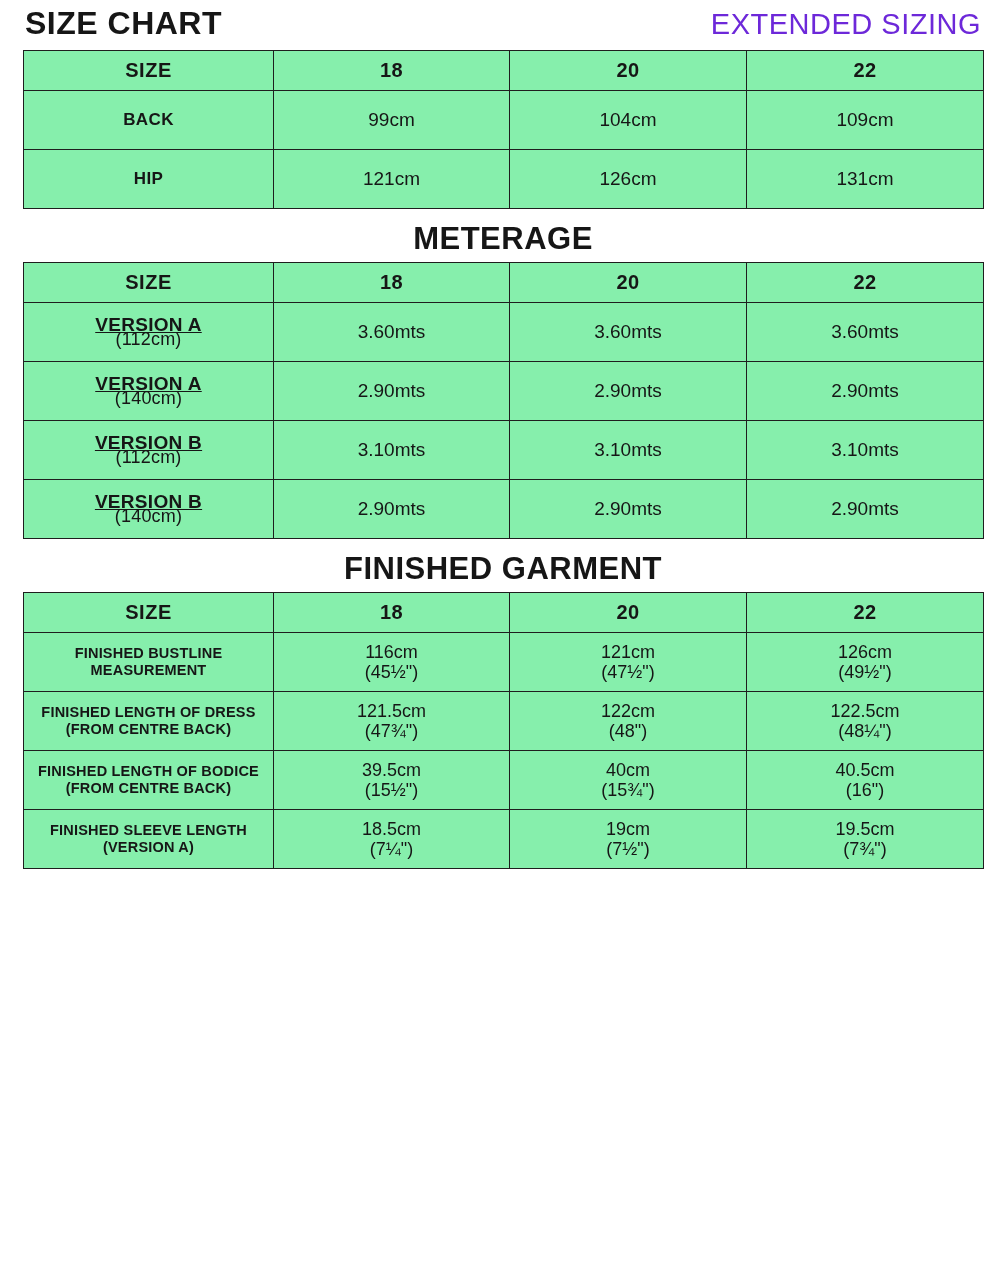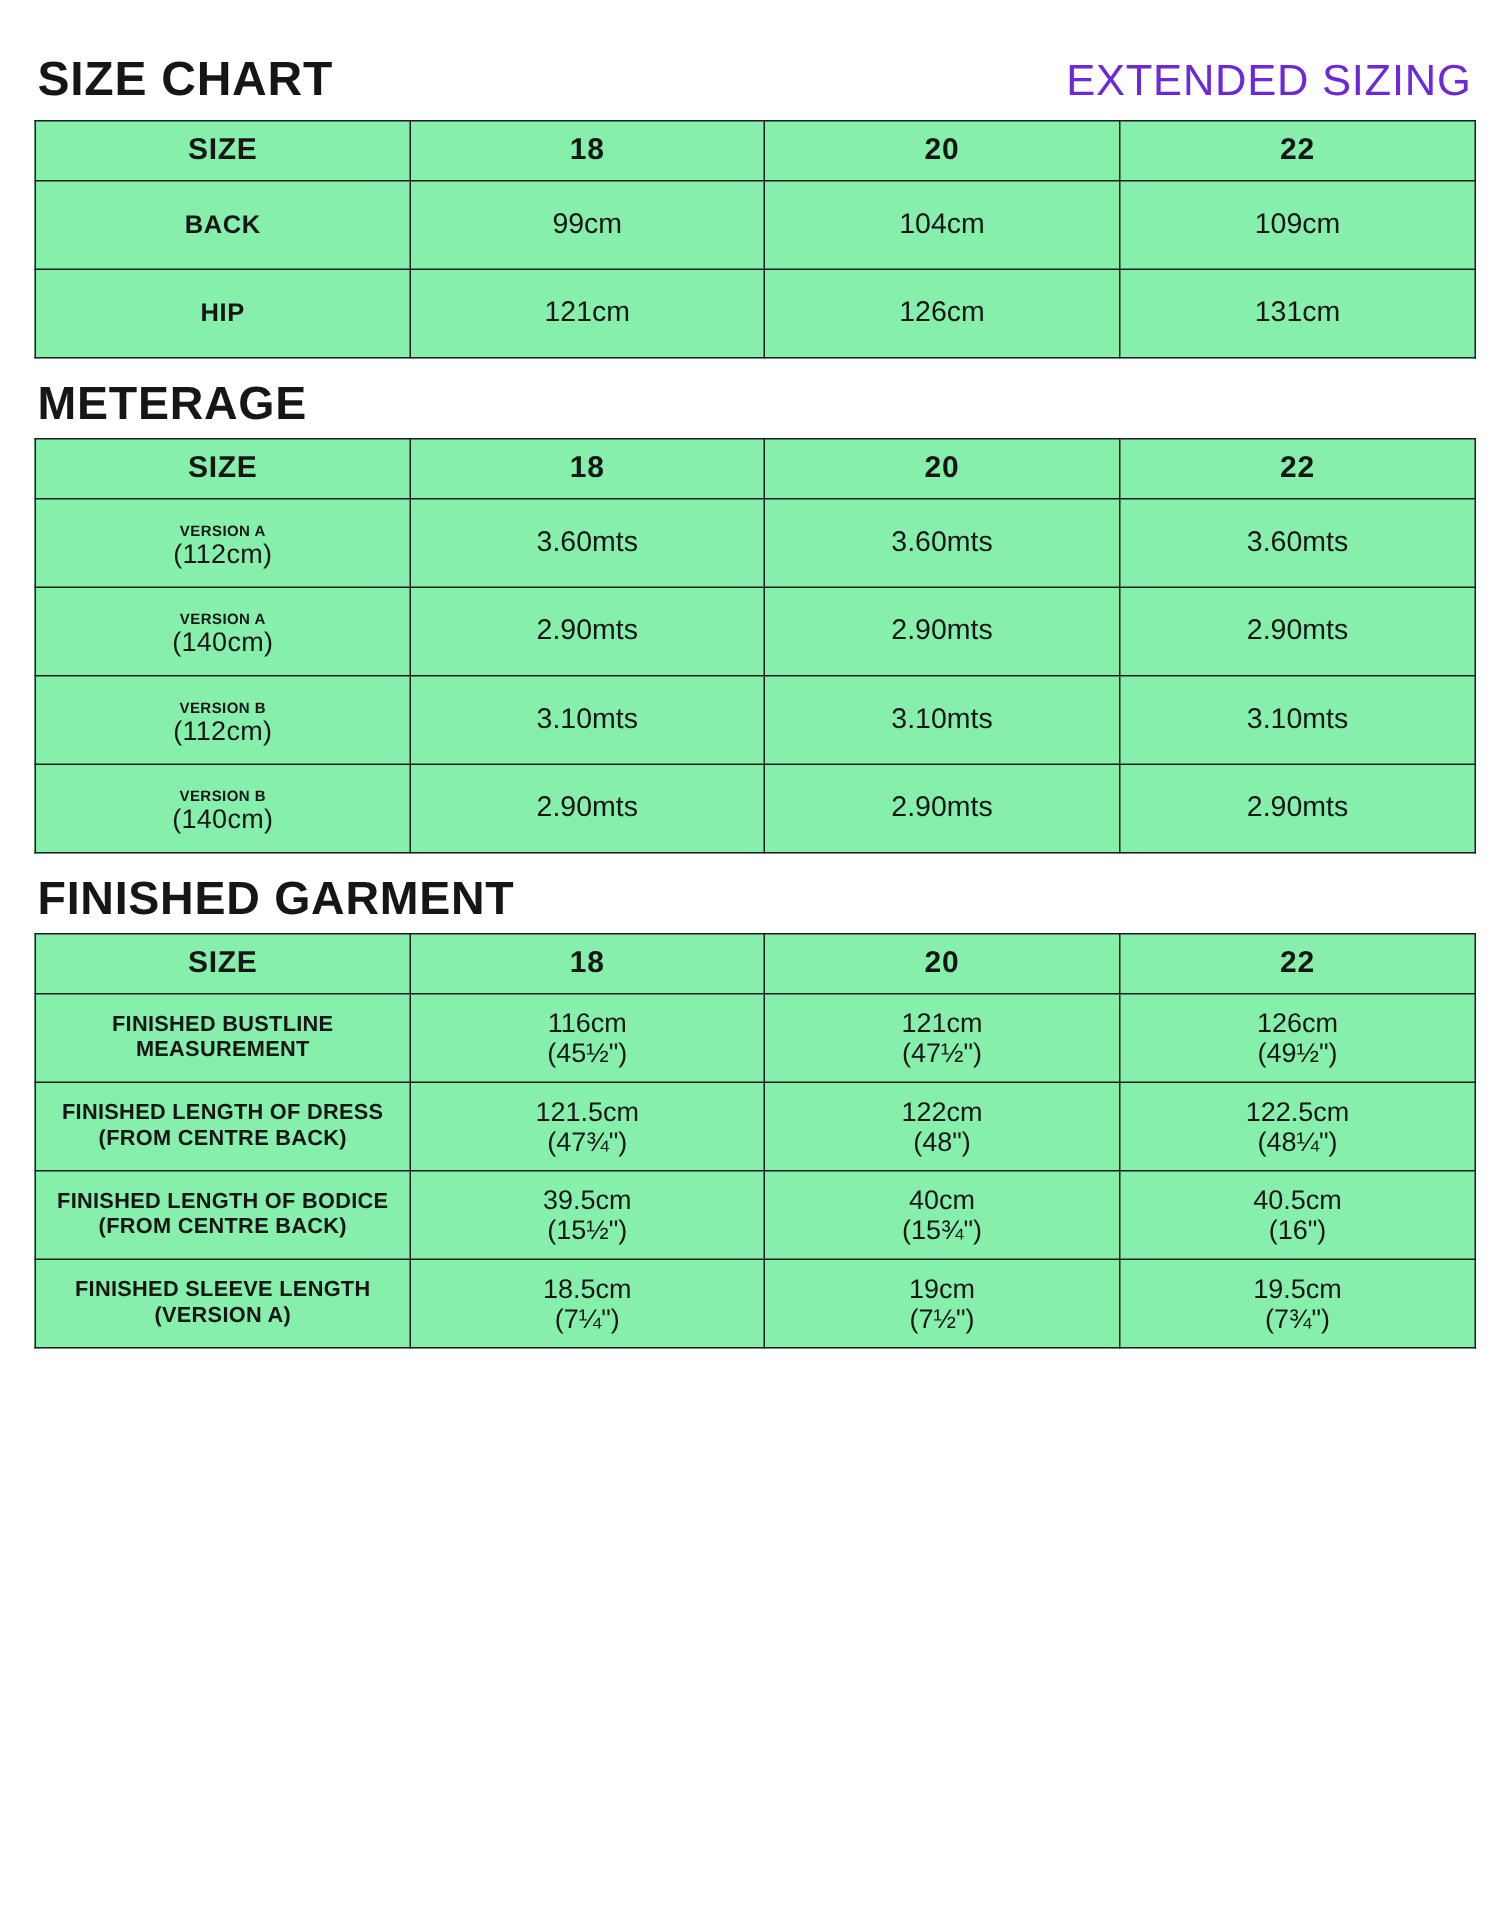--- a/index.html
+++ b/index.html
@@ -2,54 +2,54 @@
 <html><head>
 <meta charset="utf-8">
 <style>
   html, body { margin:0; padding:0; background:#ffffff; }
   body {
     width:1000px; height:1275px;
     color:#141414;
     font-family:"Liberation Sans", sans-serif;
     -webkit-font-smoothing:antialiased;
   }
-  .page { box-sizing:border-box; padding:34px 17px 0 23px; }
+  .page { box-sizing:border-box; padding:5px 17px 0 23px; }
 
   .titlebar {
     display:flex; justify-content:space-between; align-items:baseline;
     margin:0 2px 9px 2px;
   }
   h1.section-title, h2.section-title {
     font-size:32px; font-weight:700; letter-spacing:0.5px;
     margin:0; line-height:36px; color:#161616;
   }
   .subtitle { font-size:29px; font-weight:400; letter-spacing:0.5px; color:#6d28d9; }
 
-  h2.section-title { margin:13px 2px 7px 2px; font-size:31px; line-height:33px; }
+  h2.section-title { margin:13px 2px 7px 2px; font-size:31px; line-height:33px;text-align:center; }
 
   table.grid {
     border-collapse:collapse; table-layout:fixed; width:960px;
     background:#86efac;
   }
   table.grid th, table.grid td {
     border:1.5px solid #1e1e1e;
     text-align:center; vertical-align:middle; padding:0;
     color:#161616;
   }
   table.grid thead th {
     height:39px; font-size:20px; font-weight:700; letter-spacing:0.5px;
   }
   table.grid tbody td { height:58px; }
 
   
   td.rowlabel  { font-size:17px; font-weight:700; letter-spacing:0.4px; }
   td.val       { font-size:19px; font-weight:400; }
 
   
-  .met-l1 { font-size:10px; font-weight:700; letter-spacing:0.3px; line-height:15px; }
+  .met-l1 { font-size:19px; font-weight:700; letter-spacing:0.3px; line-height:15px;text-decoration:underline; }
   .met-l2 { font-size:18px; font-weight:400; letter-spacing:0.2px; line-height:15px; }
 
   
   .fin-l1, .fin-l2 { font-size:14.5px; font-weight:700; letter-spacing:0.2px; line-height:17px; }
   .fin-cm, .fin-in { font-size:18px; font-weight:400; line-height:20px; }
 </style>
 </head>
 <body>
 
 <div class="page">

